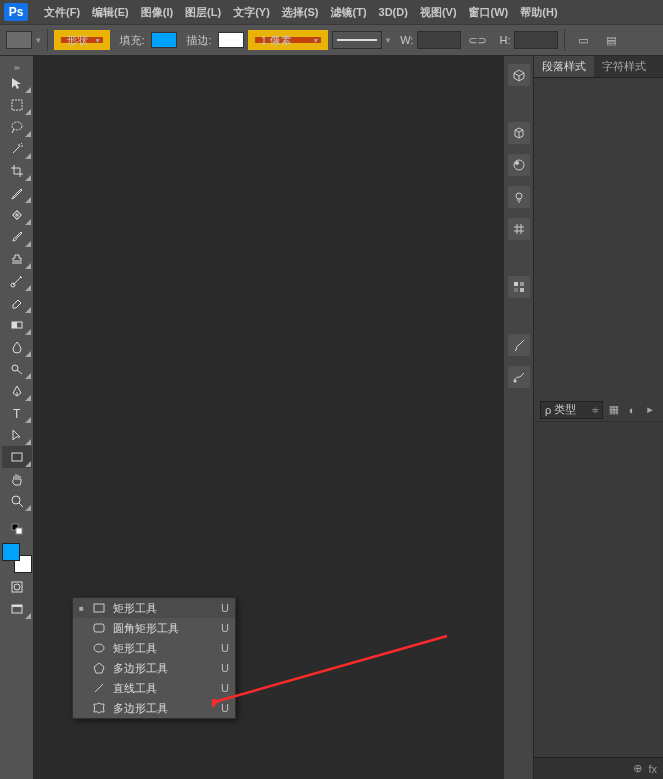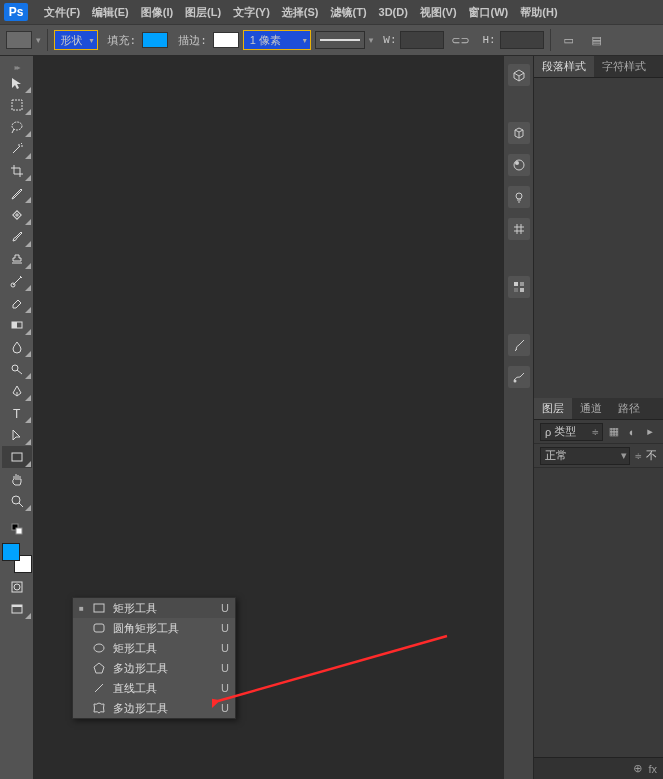--- a/index.html
+++ b/index.html
@@ -6,23 +6,23 @@
 body { background: #1d1d1d; color: #c8c8c8; font-size: 11px; width: 663px; height: 779px; overflow: hidden; position: relative; }
 
 
 .menubar { height: 24px; background: #454545; display: flex; align-items: center; padding-left: 4px; }
 .ps-logo { width: 24px; height: 18px; background: #1473e6; color: #fff; font-weight: 700; font-size: 12px; display: flex; align-items: center; justify-content: center; border-radius: 2px; margin-right: 10px; }
 .menu-item { padding: 0 6px; cursor: pointer; font-weight: bold; }
 
 
 .options { height: 32px; background: #535353; border-top: 1px solid #383838; border-bottom: 1px solid #2a2a2a; display: flex; align-items: center; padding: 0 6px; gap: 4px; }
 .opt-swatch { width: 26px; height: 18px; background: #6b6b6b; border: 1px solid #333; }
-.opt-dd { height: 20px; background: #1d4ed8; border: 1px solid #eab308; padding: 0 14px 0 6px; display: flex; align-items: center; position: relative; }
+.opt-dd { height: 20px; background: #c2410c; border: 7px solid #eab308; padding: 0 14px 0 6px; display: flex; align-items: center; position: relative; }
 .opt-dd::after { content: "▾"; position: absolute; right: 3px; font-size: 8px; color: #aaa; }
-.opt-lbl { color: #c8c8c8; margin-left: 6px; font-family: Liberation Mono, monospace; }
+.opt-lbl { color: #c8c8c8; margin-left: 6px; }
 .color-box { width: 26px; height: 16px; border: 1px solid #333; margin-left: 2px; }
 .fill-box { background: #00a2ff; }
 .stroke-box { background: #fff; }
 .opt-input { width: 44px; height: 18px; background: #3f3f3f; border: 1px solid #2e2e2e; color: #ddd; padding: 0 3px; }
 .opt-line { width: 50px; height: 18px; border: 1px solid #2e2e2e; display: flex; align-items: center; justify-content: center; }
 .opt-line span { width: 40px; height: 2px; background: #ddd; }
 .opt-icon { width: 24px; height: 20px; display: flex; align-items: center; justify-content: center; color: #bbb; border: 1px solid transparent; }
 .vsep { width: 1px; height: 22px; background: #393939; margin: 0 2px; }
 
 
@@ -95,21 +95,21 @@
   <div class="opt-swatch"></div>
   <span style="color:#999;font-size:9px">▾</span>
   <div class="vsep"></div>
   <div class="opt-dd">
       <span>形状</span>
     </div>
   <span class="opt-lbl">填充:</span>
   <div class="color-box fill-box"></div>
   <span class="opt-lbl">描边:</span>
   <div class="color-box stroke-box"></div>
-  <div class="opt-dd" style="width:68px">
+  <div class="opt-dd" style="width:80px">
       <span>1 像素</span>
     </div>
   <div class="opt-line">
       <span></span>
     </div>
   <span style="color:#999;font-size:9px">▾</span>
   <span class="opt-lbl">W:</span>
   <input class="opt-input" style="">
   <div class="opt-icon">⊂⊃</div>
   <span class="opt-lbl">H:</span>
@@ -381,42 +381,30 @@
       </div>
   </div>
 
   <div class="right-panels">
     <div class="panel-tabs">
       <div class="ptab active">段落样式</div>
       <div class="ptab">字符样式</div>
     </div>
     <div class="panel-body"></div>
 
-    <div class="panel-tabs">
-      <div class="ptab active">图层</div>
-      <div class="ptab">通道</div>
-      <div class="ptab">路径</div>
-    </div>
     <div class="layers-panel" style="display:flex;flex-direction:column;flex:1">
       <div class="row">
         <div class="kind-dd">
           <span style="margin-right:3px">ρ</span>
           <span>类型</span>
         </div>
         <span class="mini-ic">▦</span>
         <span class="mini-ic">◐</span>
         <span class="mini-ic">▸</span>
       </div>
-      <div class="row">
-        <div class="blend">
-            <span>正常</span>
-          </div>
-        <span style="font-size:9px;color:#999">≑</span>
-        <span>不</span>
-      </div>
       <div class="layers-list"></div>
       <div class="panel-footer">
         <span>⊕</span>
         <span>fx</span>
       </div>
     </div>
   </div>
 </div>
 
 </body></html>

